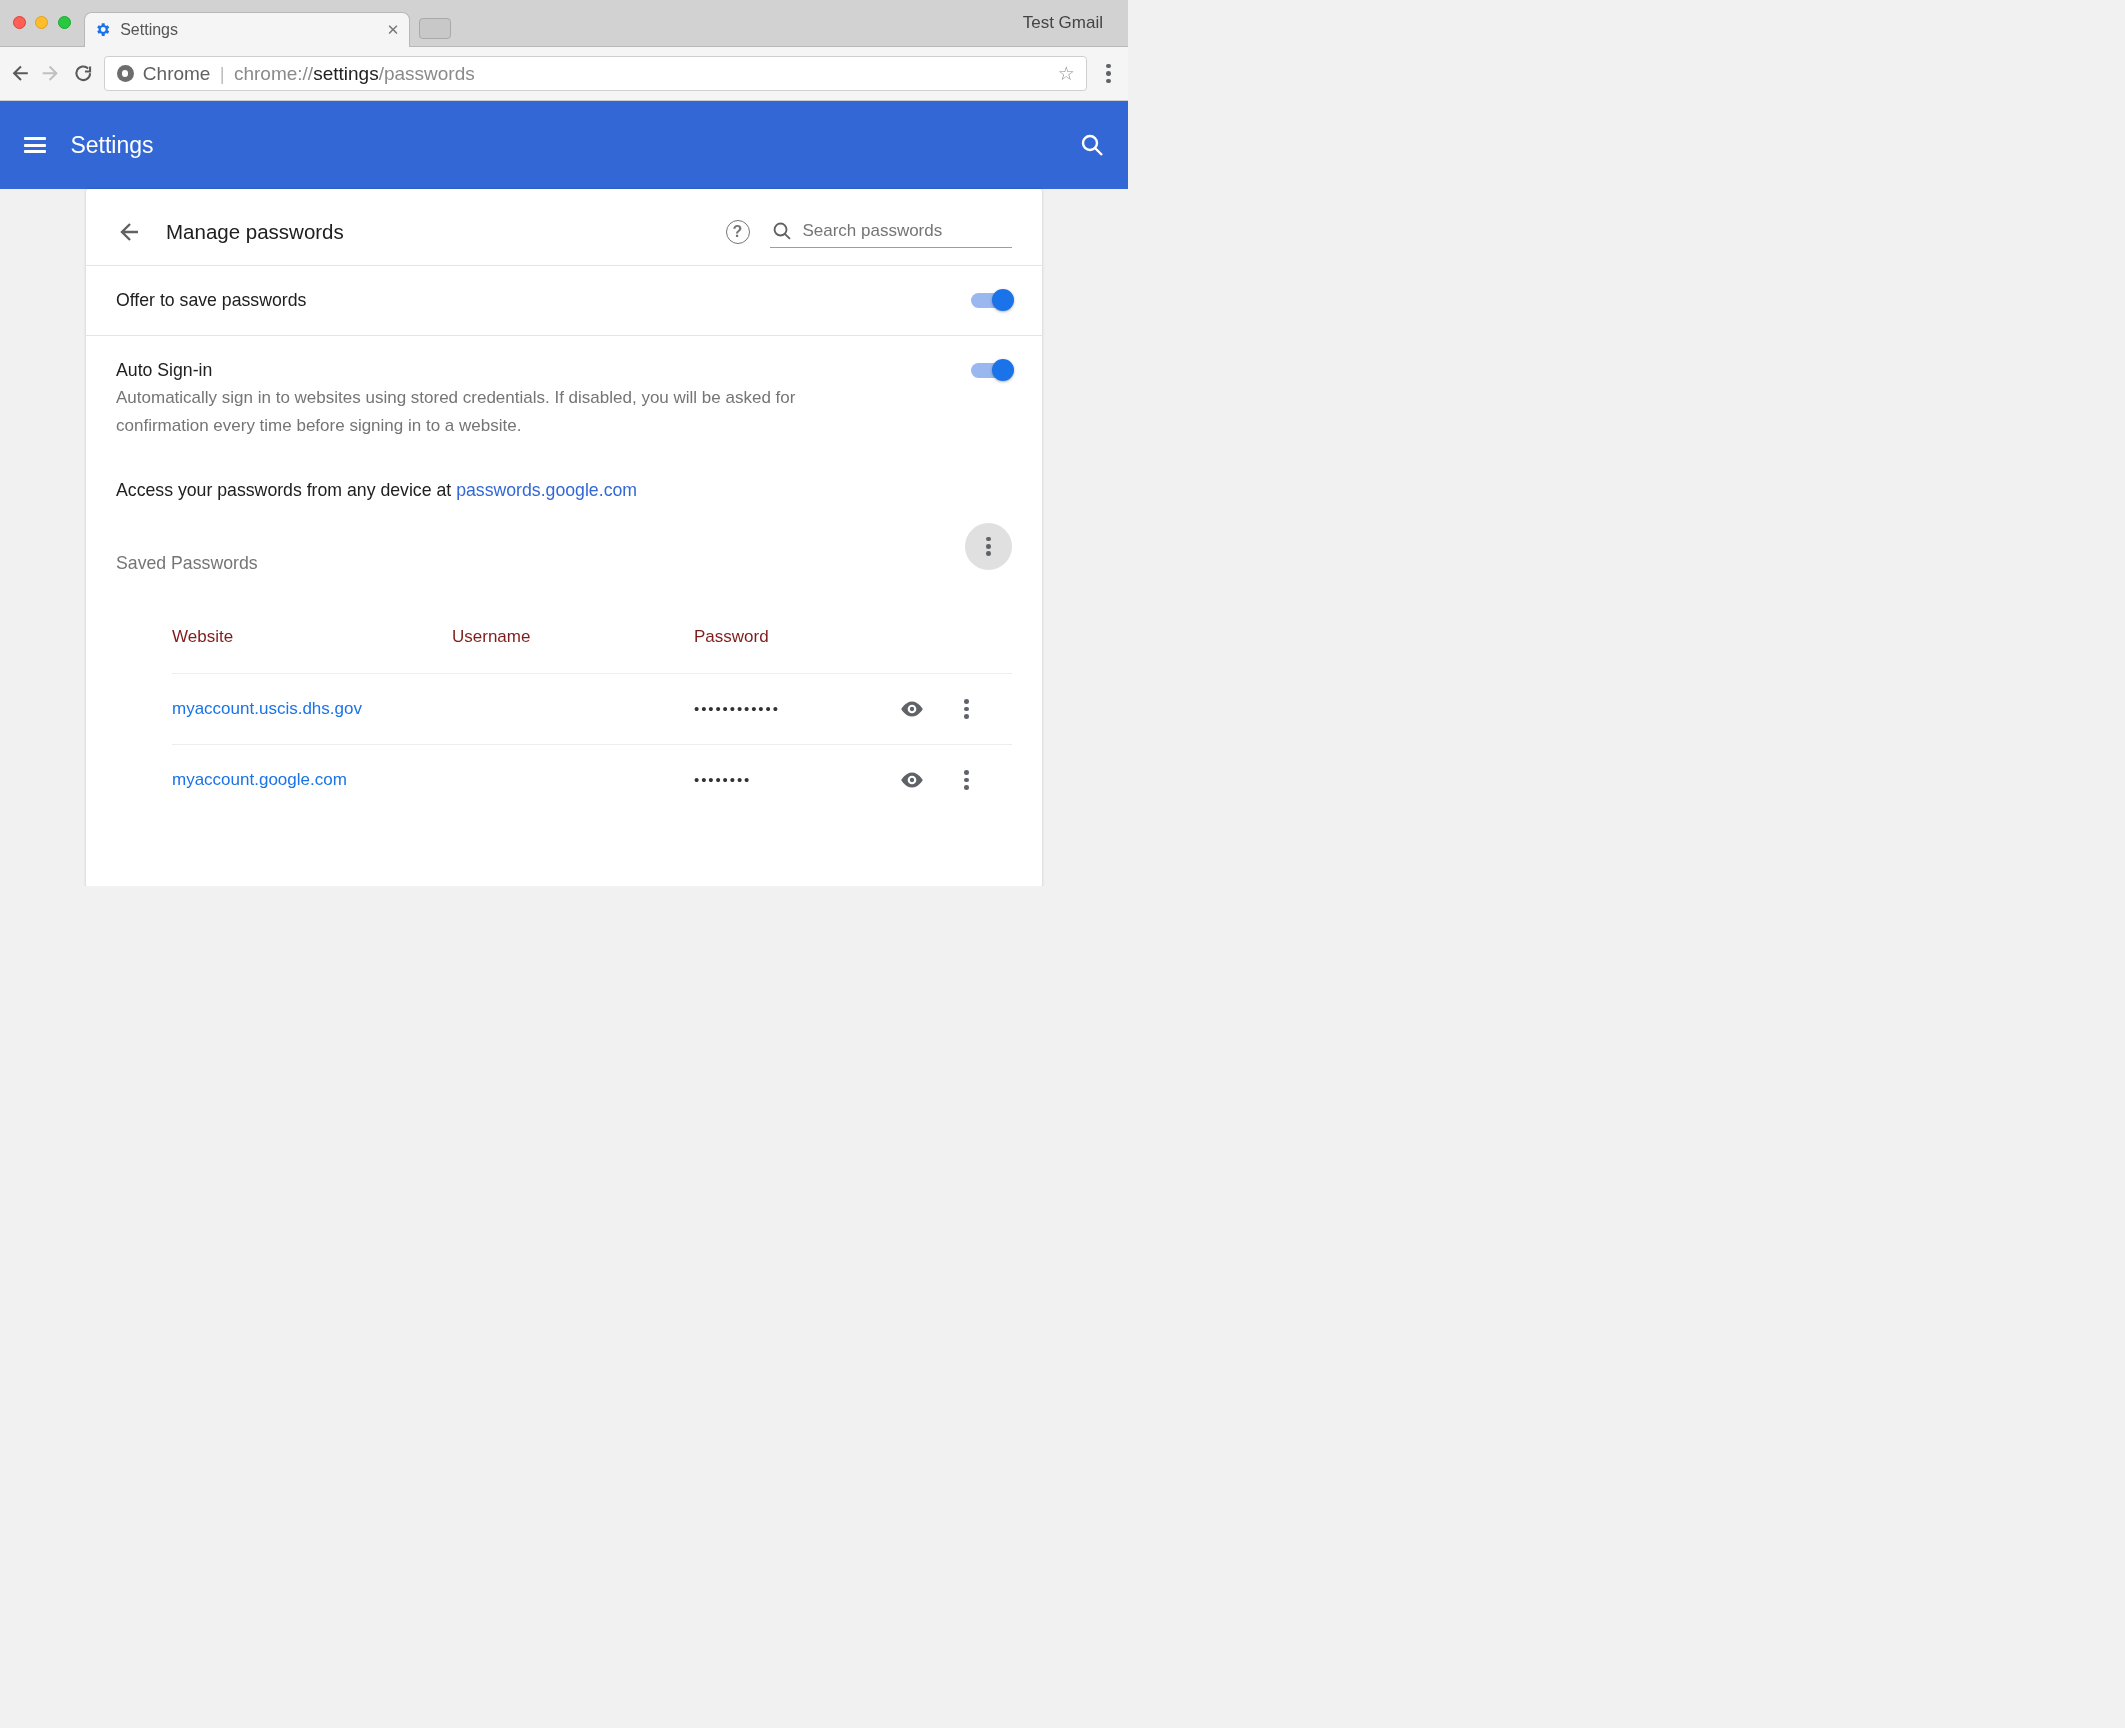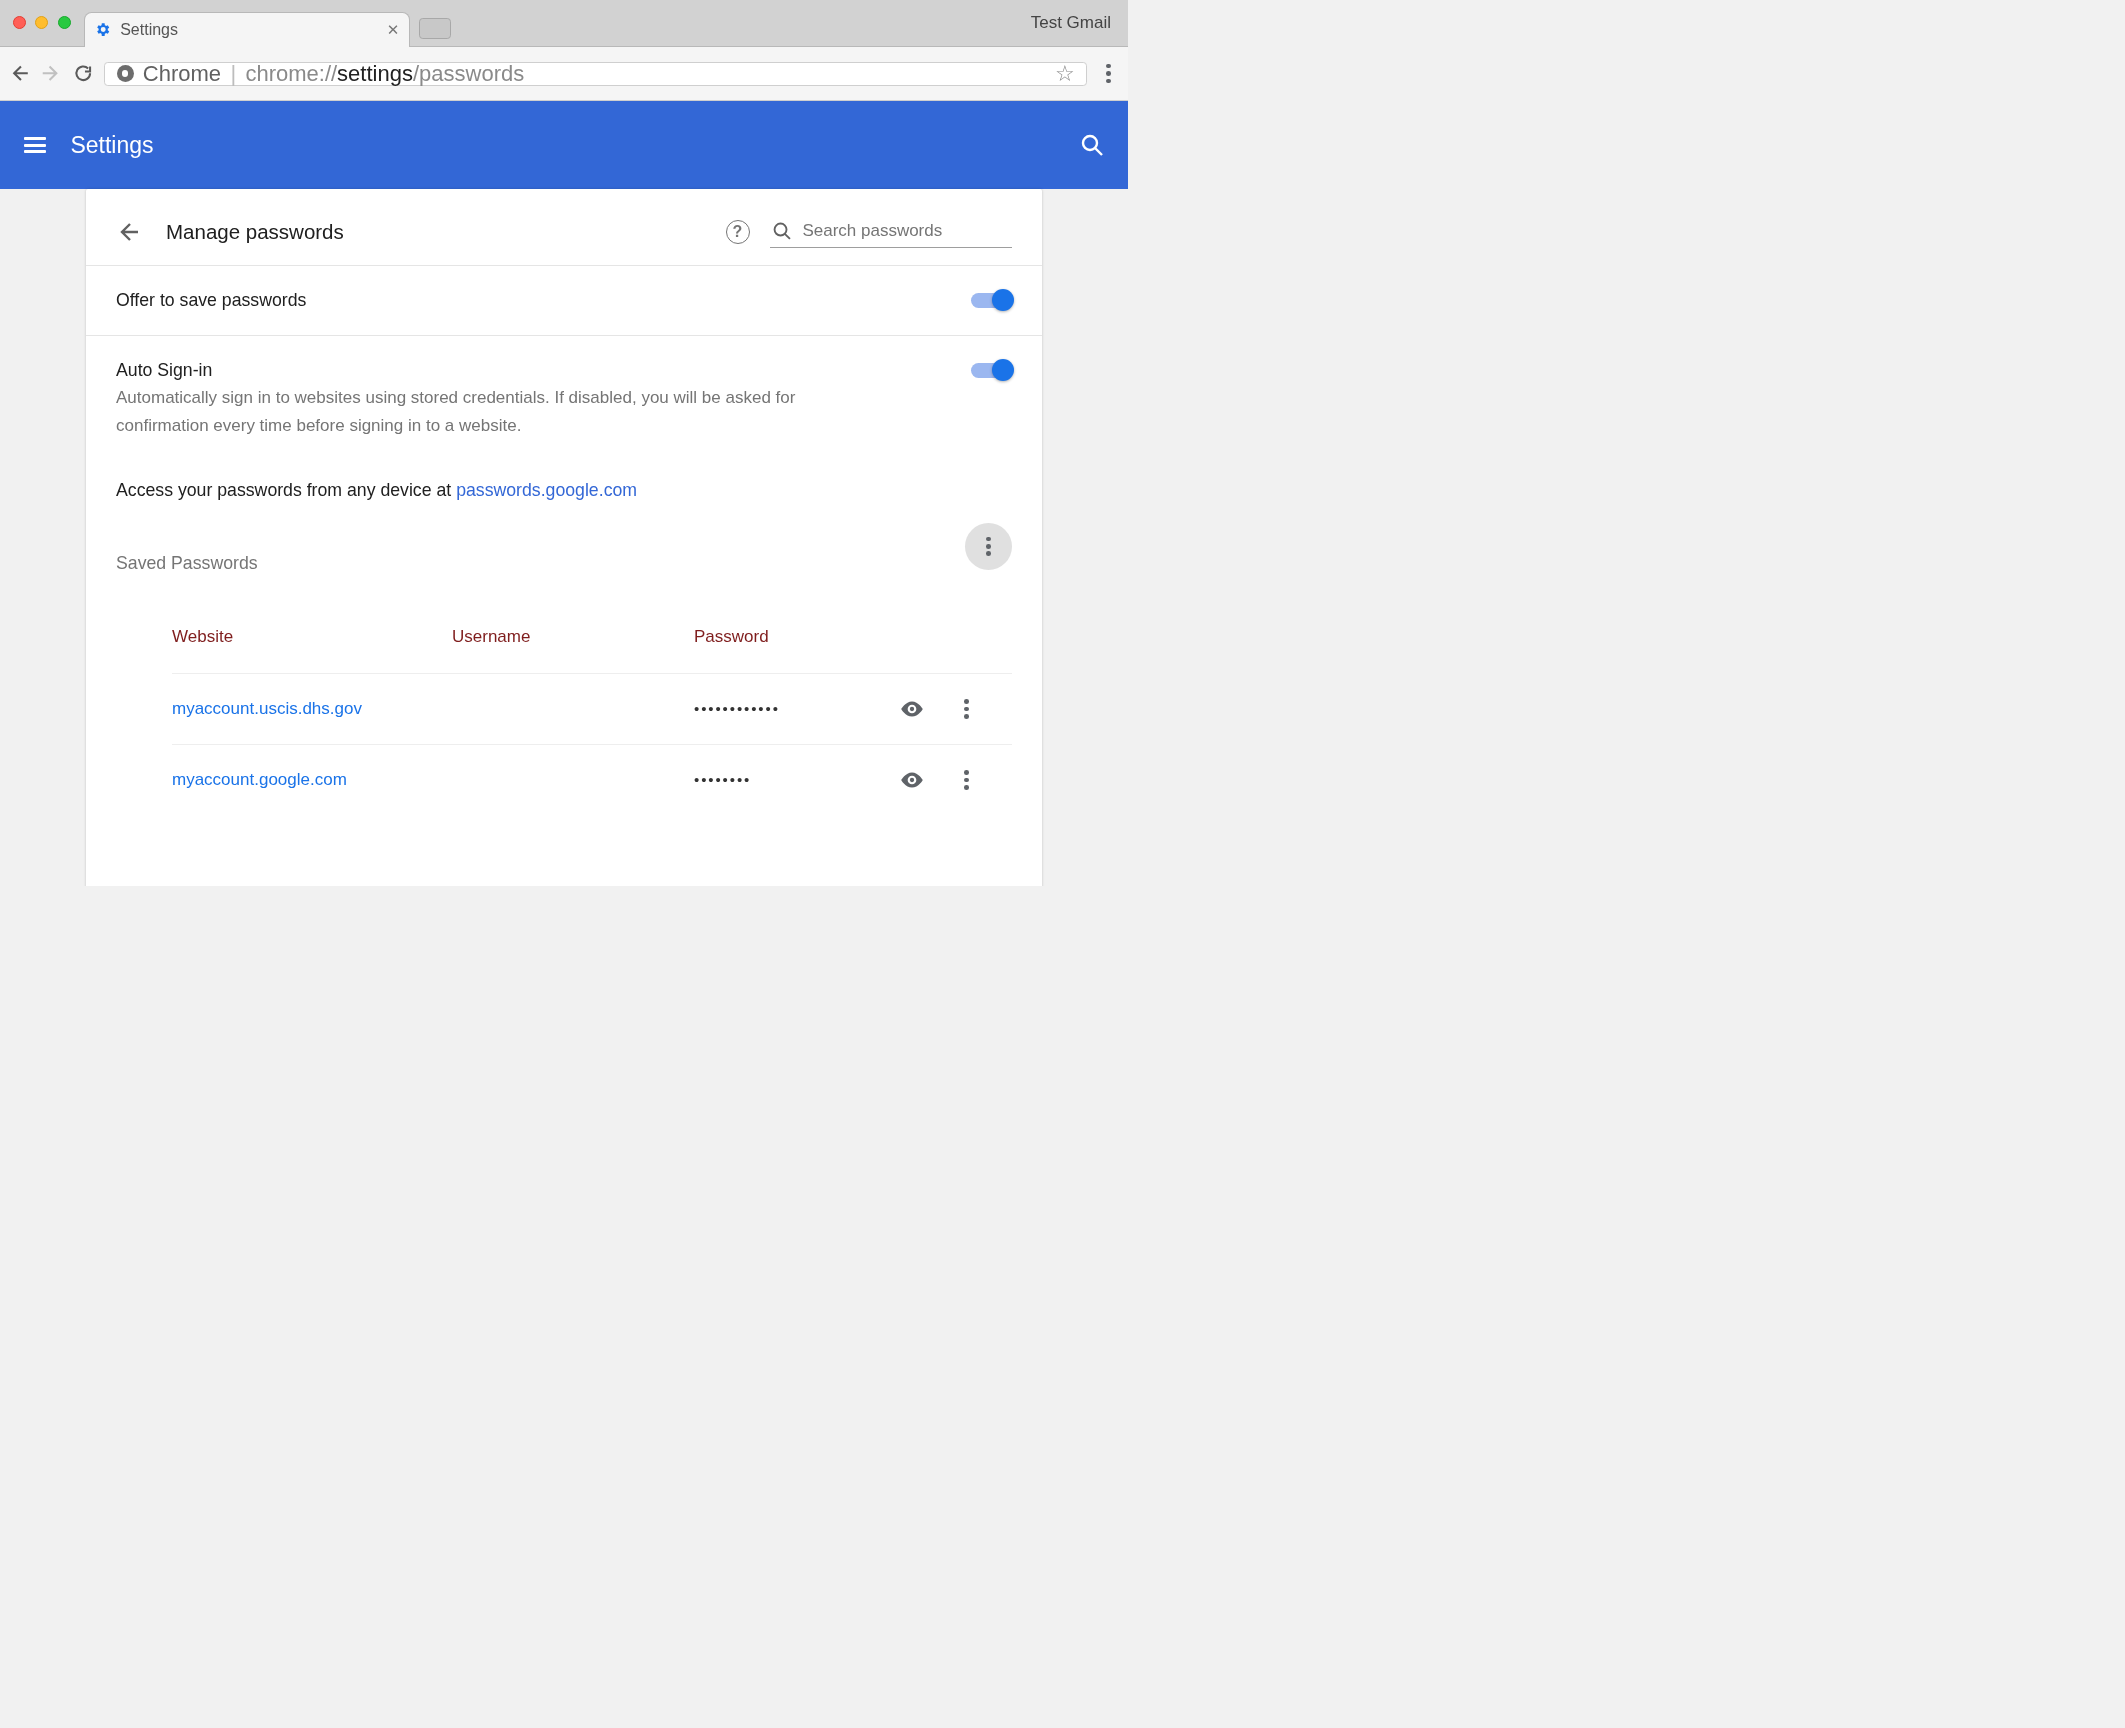--- a/index.html
+++ b/index.html
@@ -10,27 +10,27 @@
   .traffic{display:flex;gap:9.3px;padding:0 13px 17px 13px;align-items:center;}
   .dot{width:13px;height:13px;border-radius:50%;}
   .dot.r{background:#ff5f57;border:0.9px solid #e33e32;}
   .dot.y{background:#ffbd2e;border:0.9px solid #e1a116;}
   .dot.g{background:#28c940;border:0.9px solid #17a92c;}
   .tab{height:35px;min-width:326px;background:#f5f5f5;border:0.9px solid #b8b8b8;border-bottom:none;border-top-left-radius:7.5px;border-top-right-radius:7.5px;display:flex;align-items:center;padding:0 9.3px;gap:9.3px;position:relative;top:0.9px;}
   .tab-title{font-size:16px;color:#555;flex:1;}
   .tab .close{font-size:15px;color:#777;}
   .tab .gear-svg{width:17px;height:17px;}
   .newtab{width:32px;height:20.5px;background:#c8c8c8;border:0.9px solid #a8a8a8;border-radius:3.7px;margin-left:9.3px;margin-bottom:7.5px;}
-  .profile-label{position:absolute;right:17px;top:13px;font-size:17px;color:#444;}
+  .profile-label{position:absolute;right:25px;top:13px;font-size:17px;color:#444;}
 
   
   .toolbar{height:54px;background:#f5f5f5;border-bottom:0.9px solid #cfcfcf;display:flex;align-items:center;padding:0 9.3px;gap:11.2px;}
   .nav-btn{width:20.5px;height:20.5px;color:#5a5a5a;display:flex;align-items:center;justify-content:center;}
   .nav-btn.dis{color:#b5b5b5;}
-  .omnibox{flex:1;height:24px;background:#fff;border:0.9px solid #cfcfcf;border-radius:3.7px;display:flex;align-items:center;padding:0 11.2px;gap:9.3px;font-size:22px;color:#333;}
+  .omnibox{flex:1;height:35px;background:#fff;border:0.9px solid #cfcfcf;border-radius:3.7px;display:flex;align-items:center;padding:0 11.2px;gap:9.3px;font-size:19px;color:#333;}
   .omnibox .chip{color:#616161;}
   .omnibox .sep{color:#bdbdbd;}
   .omnibox .url-gray{color:#8a8a8a;}
   .omnibox .url-strong{color:#222;font-weight:400;}
   .omnibox .star{margin-left:auto;color:#8a8a8a;}
   .menu-dots{width:20.5px;height:20.5px;display:flex;align-items:center;justify-content:center;}
   .chrome-badge{width:17px;height:17px;border-radius:50%;background:#6d6d6d;display:flex;align-items:center;justify-content:center;}
   .chrome-badge::after{content:"";width:6.5px;height:6.5px;border-radius:50%;background:#fff;}
 
   

